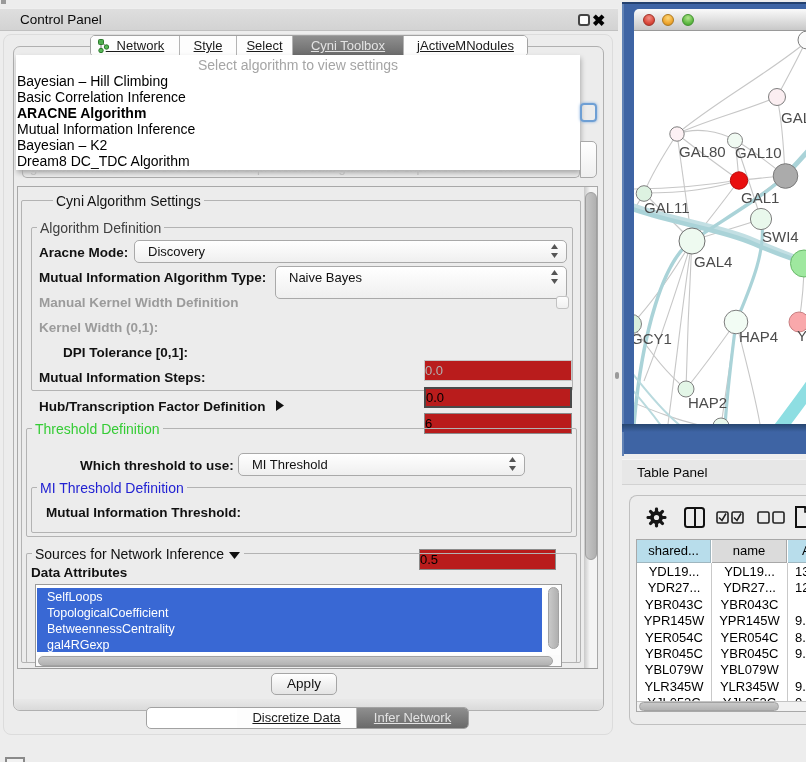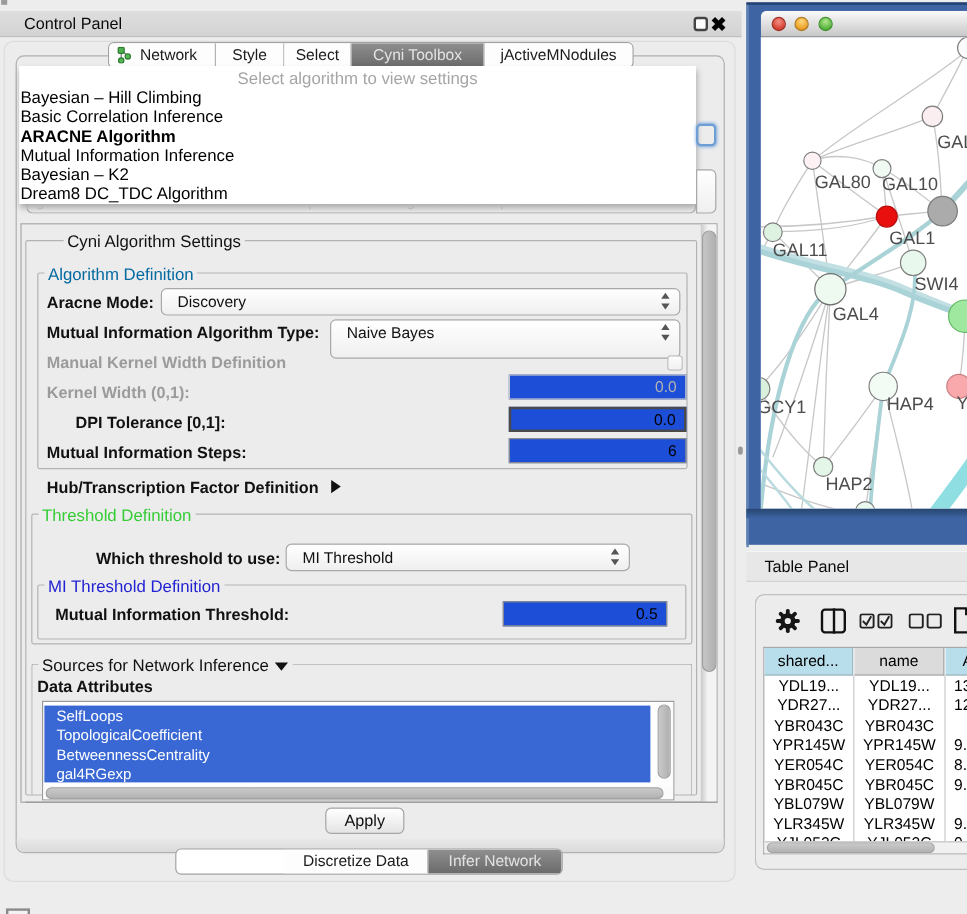--- a/index.html
+++ b/index.html
@@ -4,23 +4,23 @@
 <style>
 * { margin:0; padding:0; box-sizing:border-box; }
 html,body { width:806px; height:762px; }
 body { font-family:"Liberation Sans", sans-serif; background:#ededed; position:relative; overflow:hidden; }
 .abs { position:absolute; }
 .lbl { position:absolute; font-size:13.5px; font-weight:bold; color:#111; white-space:nowrap; }
 .glbl { position:absolute; font-size:13.5px; font-weight:bold; color:#9b9b9b; white-space:nowrap; }
 .combo { position:absolute; border:1px solid #a9a9a9; border-radius:5px; background:linear-gradient(#ffffff,#efefef); font-size:13px; color:#111; }
 .combo .tx { position:absolute; left:13px; top:3px; }
 .combo .ar { position:absolute; right:7px; top:2px; width:9px; height:16px; }
-.fld { position:absolute; background:#1d4ed8; font-size:13px; text-align:right; padding-right:7px; color:#000; }
+.fld { position:absolute; background:#b91c1c; font-size:13px; text-align:left; padding-right:7px; color:#000;margin-top:48px; }
 .seg { position:absolute; height:22px; display:flex; border:1px solid #a2a2a2; border-radius:5px; background:#fff; overflow:hidden; }
-.seg .s { font-size:13px; color:#1a1a1a; text-align:center; line-height:20px; border-right:1px solid #b4b4b4; background:#fdfdfd; }
+.seg .s { font-size:13px; color:#1a1a1a; text-align:center; line-height:20px; border-right:1px solid #b4b4b4; background:#fdfdfd;text-decoration:underline; }
 .seg .s:last-child { border-right:none; }
 .seg .sel { background:linear-gradient(#8f8f8f,#6a6a6a); color:#e3e3e3; }
 .grp { position:absolute; border:1px solid #b3b3b3; border-radius:2px; }
 .gcap { position:absolute; font-size:14px; background:#ececec; padding:0 3px; white-space:nowrap; }
 </style>
 </head>
 <body>
 
 <div class="abs" style="left:1px;top:0;width:5px;height:4px;background:#9a9a9a;"></div>
 
@@ -54,21 +54,21 @@
 
 <div class="abs" style="left:17px;top:186px;width:581px;height:483px;border:1px solid #a8a8a8;background:#ececec;"></div>
 
 <div class="abs" style="left:584px;top:187px;width:13px;height:481px;background:linear-gradient(90deg,#c9c9c9,#f4f4f4 45%,#f4f4f4);"></div>
 <div class="abs" style="left:584.5px;top:192px;width:12px;height:368px;border:1px solid #9e9e9e;border-radius:6px;background:linear-gradient(90deg,#c6c6c6,#b0b0b0);"></div>
 
 <div class="grp" style="left:21px;top:200px;width:560px;height:463px;"></div>
 <div class="gcap" style="left:26px;top:193px;color:#111;margin-left:27px;">Cyni Algorithm Settings</div>
 
 <div class="grp" style="left:31px;top:227px;width:542px;height:164px;"></div>
-<div class="gcap" style="left:37px;top:220px;color:#0369a1;">Algorithm Definition</div>
+<div class="gcap" style="left:37px;top:220px;color:#404040;">Algorithm Definition</div>
 
 <div class="lbl" style="left:39px;top:245px;">Aracne Mode:</div>
 <div class="combo" style="left:134px;top:240px;width:433px;height:23px;">
   <span class="tx">Discovery</span>
   <svg class="ar" viewBox="0 0 9 16">
       <path d="M4.5 1 L8 6 L1 6 Z" fill="#555"></path>
       <path d="M4.5 15 L8 10 L1 10 Z" fill="#555"></path>
     </svg>
 </div>
 

